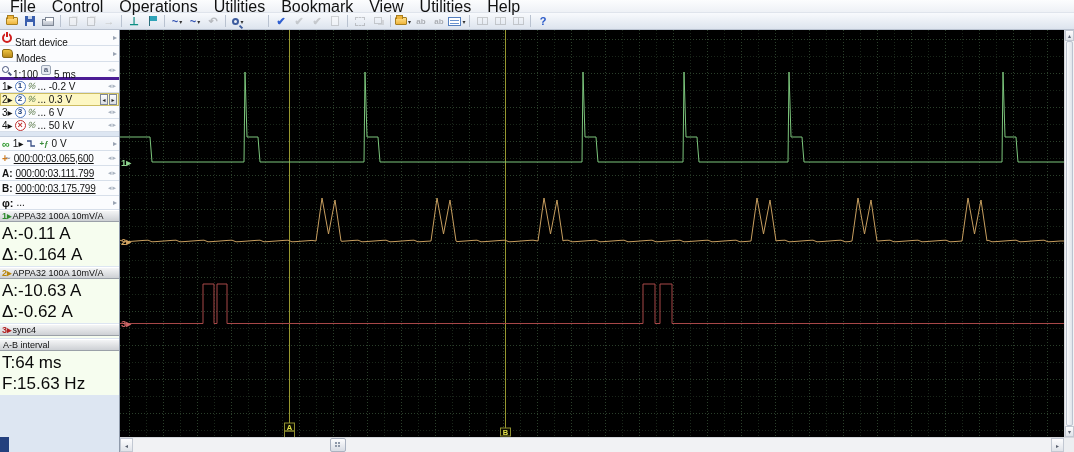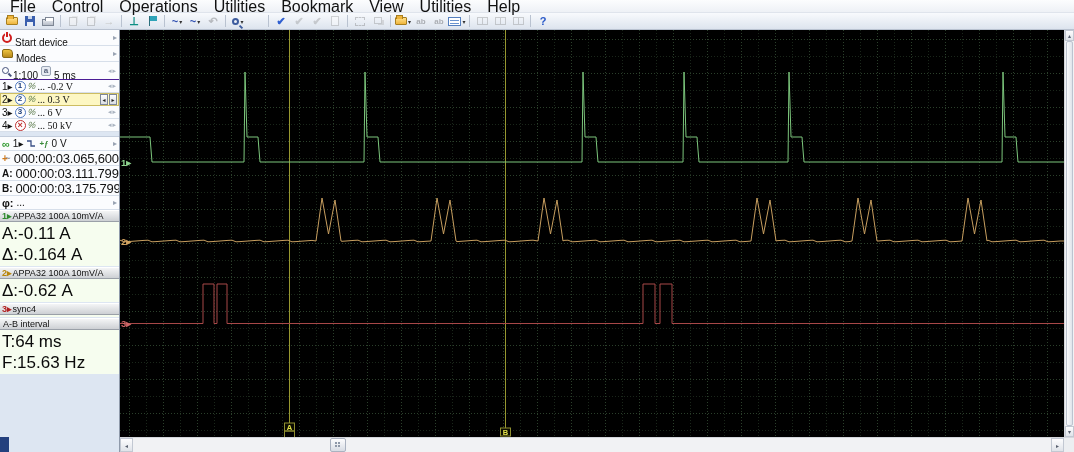--- a/index.html
+++ b/index.html
@@ -44,49 +44,49 @@
   .i-pull{color:#c23232;font-size:7px;line-height:7px;border-top:2px solid #c23232;padding-top:1px;font-weight:bold;}
 
   
   .content{position:absolute;left:0;top:30px;width:1074px;height:422px;display:flex;}
 
   
   .sidebar{width:120px;height:422px;background:#dde6f2;border-right:1px solid #8f9aab;overflow:hidden;position:relative;}
   .srow{display:flex;align-items:center;background:#fbfcfe;border-bottom:1px solid #d7dfea;
     font-size:10px;padding:0 2px;gap:3px;position:relative;}
   .h16{height:16px;}
-  .scale{height:18px;border-bottom:1px solid #4c1d95;}
+  .scale{height:18px;border-bottom:3px solid #4c1d95;}
   .chrow{height:13px;font-size:10px;gap:2px;}
   .srow .slbl{white-space:nowrap;margin-top:10px;}
   .subarrow{margin-left:auto;color:#98a2b2;font-size:8px;}
   .spin{margin-left:auto;color:#aab3c0;font-size:7px;letter-spacing:1px;white-space:nowrap;}
   .ssep{height:5px;background:#dde6f2;border-bottom:1px solid #c3cddc;}
   .pwr{width:10px;height:10px;border:2px solid #d01f1f;border-radius:50%;position:relative;flex:none;}
   .pwr:after{content:"";position:absolute;left:2px;top:-3px;width:2px;height:5px;background:#d01f1f;box-shadow:0 0 0 1px #fbfcfe;}
   .mod{width:11px;height:9px;background:linear-gradient(#eec43e,#b8891c);border:1px solid #8a6a14;border-radius:2px 4px 1px 2px;flex:none;}
   .mag{width:7px;height:7px;border:1.5px solid #45517a;border-radius:50%;position:relative;flex:none;margin-right:1px;}
   .mag:after{content:"";position:absolute;width:4px;height:1.5px;background:#45517a;left:5px;top:6px;transform:rotate(45deg);}
   .clk{width:10px;height:10px;border-radius:2px;background:#e7ebf2;border:1px solid #9aa5b5;color:#56617a;
     font-size:8px;line-height:8px;text-align:center;flex:none;font-weight:bold;}
   .chnum{width:11px;height:11px;border-radius:50%;border:1.5px solid #4f79c0;background:#fff;color:#1d3f7d;
     font-size:8px;line-height:8px;display:flex;align-items:center;justify-content:center;flex:none;font-weight:bold;}
   .chnum.off{border-color:#c03030;color:#c03030;font-size:9px;}
   .pct{color:#5a7a4a;font-size:9px;font-style:italic;transform:skewX(-8deg);}
-  .chval{white-space:nowrap;font-family:Liberation Serif, serif;}
+  .chval{white-space:nowrap;}
   .hl{background:#fdf7c3;outline:1px solid #cdbd62;outline-offset:-1px;z-index:2;}
   .hlspin{margin-left:auto;display:flex;gap:1px;}
   .hlbtn{width:8px;height:11px;background:linear-gradient(#fefefe,#d9dde4);border:1px solid #7e8courier796;border:1px solid #7e8796;
     font-size:6px;color:#222;display:flex;align-items:center;justify-content:center;}
   .syncinf{color:#2f9a2f;font-weight:bold;font-size:11px;line-height:10px;}
   .lvlf{color:#3a8a3a;font-size:8px;font-weight:bold;}
   .ticplus{color:#d07818;font-weight:bold;font-size:10px;}
   .ticwave{color:#8a93a3;font-size:10px;margin-left:-3px;}
   .abl{font-weight:bold;font-size:10px;}
   .trow{height:15px;}
-  .timetxt{font-size:13px;white-space:nowrap;letter-spacing:-0.2px;}
+  .timetxt{font-size:10px;white-space:nowrap;letter-spacing:-0.2px;text-decoration:underline;}
   .phirow{height:14px;}
   .phis{font-size:11px;font-weight:bold;}
 
   .mpanel{margin-bottom:1px;}
   .mhead{height:12px;background:linear-gradient(#f4f5f6,#cdd0d4);border-top:1px solid #fff;border-bottom:1px solid #9aa0a8;
     font-size:9px;line-height:11px;padding-left:2px;white-space:nowrap;display:flex;}
   .mchan{font-weight:bold;margin-right:1px;}
   .mbody{background:#f6fdef;padding:1px 0 1px 2px;}
   .mline{font-size:17px;line-height:21px;white-space:nowrap;color:#0a0a0a;}
 
@@ -332,20 +332,21 @@
           <div class="mline">Δ:-0.164 A</div>
         </div>
       </div>
 
       <div class="mpanel">
         <div class="mhead">
           <span class="mchan" style="color: rgb(184, 134, 11);">2▸</span>
           <span>APPA32 100A 10mV/A</span>
         </div>
         <div class="mbody">
+          <div class="mline">A:-10.63 A</div>
           <div class="mline">Δ:-0.62 A</div>
         </div>
       </div>
 
       <div class="mpanel">
         <div class="mhead">
           <span class="mchan" style="color: rgb(178, 34, 34);">3▸</span>
           <span>sync4</span>
         </div>
         <div class="mbody">

